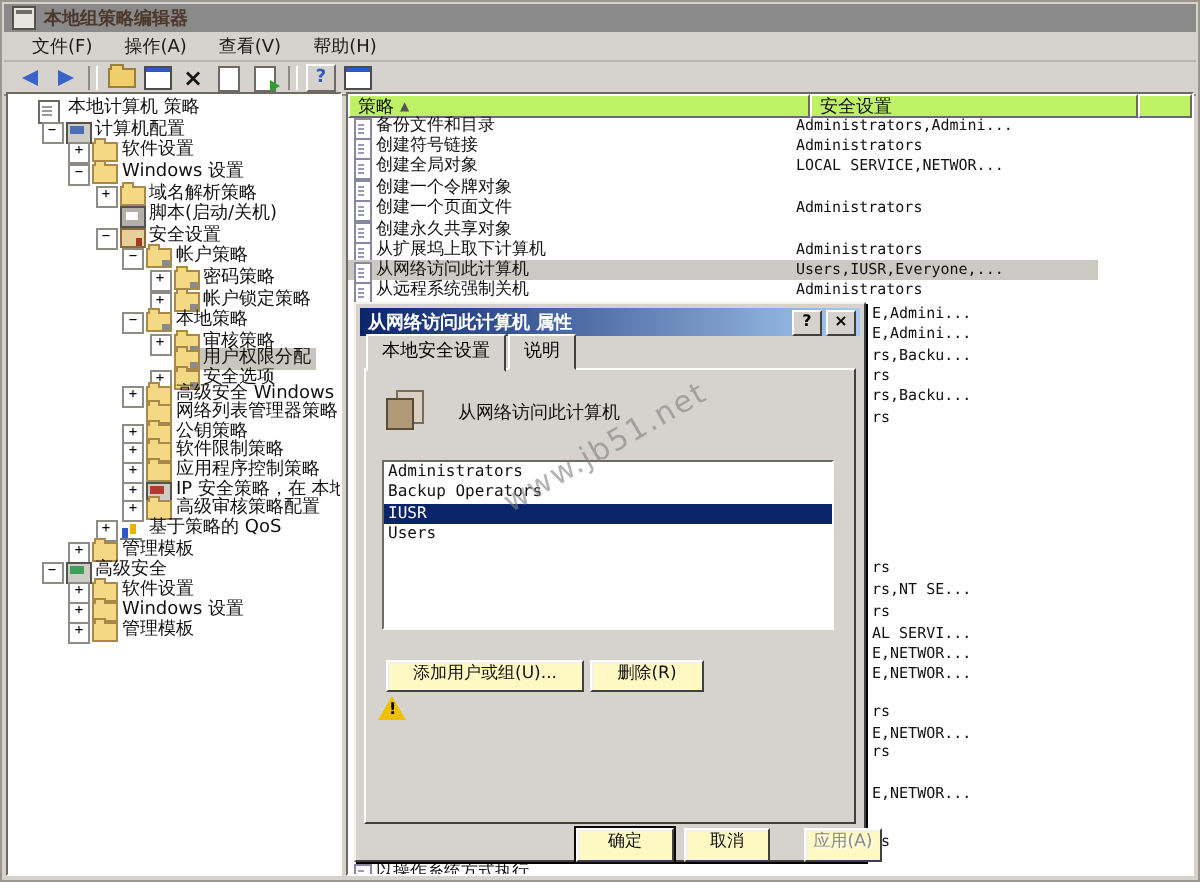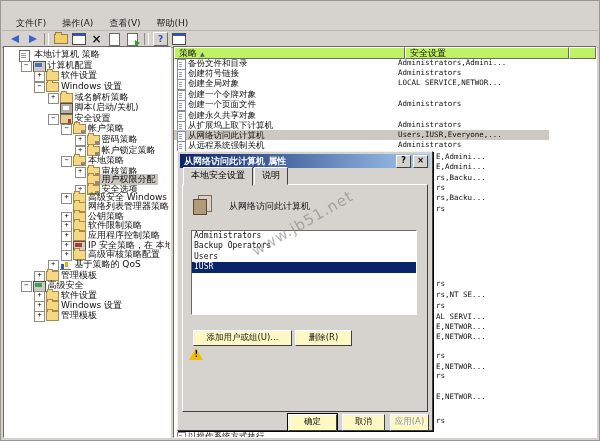--- a/index.html
+++ b/index.html
@@ -91,36 +91,40 @@
   .dlg-policy-icon::after{content:"";position:absolute;left:0;top:4px;width:12px;height:14px;background:#b09a78;border:1px solid #5a4a38;}
   .dlg-policy-name{position:absolute;left:46px;top:15px;font-size:9px;color:#111;}
   .listbox{position:absolute;left:8px;top:45px;width:224px;height:83px;background:#fff;
     border:1px solid;border-color:#6d6a64 #fff #fff #6d6a64;overflow:hidden;}
   .lbi{height:10.4px;line-height:10.4px;font-family:"DejaVu Sans Mono",monospace;font-size:8px;
     color:#111;padding-left:2px;white-space:nowrap;}
   .lbi.sel{background:#0a246a;color:#fff;}
   .btn{position:absolute;background:#fef9c3;border:1px solid;border-color:#fff #404040 #404040 #fff;
     box-shadow:inset 1px 1px 0 #f4f1ec;font-size:8.5px;color:#111;text-align:center;line-height:12px;}
   .btn.default{outline:1px solid #0a0a0a;}
-  .btn.disabled{color:#8b8882;text-shadow:1px 1px 0 #fff;}
+  .btn.disabled{color:#8b8882;text-shadow:1px 1px 0 #fff;margin-left:12px;}
   .warn-icon{position:absolute;left:6px;top:163px;width:14px;height:12px;}
   .warn-icon::before{content:"";position:absolute;left:0;top:0;width:0;height:0;
     border-left:7px solid transparent;border-right:7px solid transparent;border-bottom:12px solid #f0c000;}
   .warn-icon::after{content:"!";position:absolute;left:5.5px;top:2px;font-size:8px;font-weight:bold;color:#000;}
   .warn-text{position:absolute;left:27px;top:160px;right:5px;font-size:8px;line-height:10px;color:#111;}
   .warn-text .lnk{color:#2424b8;text-decoration:underline;}
   
   .watermark{position:absolute;left:252px;top:242px;z-index:60;font-size:15px;letter-spacing:1px;
     color:rgba(128,128,128,.6);transform:rotate(-30deg);transform-origin:left center;white-space:nowrap;pointer-events:none;}
 </style>
 </head>
 <body>
 
 <div class="window">
 
+  <div class="titlebar">
+    <span class="app-icon"></span>
+    <span class="t">本地组策略编辑器</span>
+  </div>
 
   <div class="menubar" id="menubar">
       <div class="mi">文件(F)</div>
       <div class="mi">操作(A)</div>
       <div class="mi">查看(V)</div>
       <div class="mi">帮助(H)</div>
     </div>
 
   <div class="toolbar" id="toolbar">
       <div class="tb">
@@ -381,22 +385,22 @@
     <div class="tabs">
       <div class="tab active">本地安全设置</div>
       <div class="tab">说明</div>
     </div>
     <div class="page">
       <div class="dlg-policy-icon"></div>
       <div class="dlg-policy-name">从网络访问此计算机</div>
       <div class="listbox" id="members">
           <div class="lbi">Administrators</div>
           <div class="lbi">Backup Operators</div>
+          <div class="lbi sel">IUSR</div>
           <div class="lbi">Users</div>
-          <div class="lbi sel">IUSR</div>
         </div>
       <div class="btn" style="left:10px;top:145px;width:97px;height:14px">添加用户或组(U)...</div>
       <div class="btn" style="left:112px;top:145px;width:55px;height:14px">删除(R)</div>
       <div class="warn-icon"></div>
     </div>
     <div class="btn default" style="left:110px;top:262px;width:47px;height:15px">确定</div>
     <div class="btn" style="left:164px;top:262px;width:41px;height:15px">取消</div>
     <div class="btn disabled" style="left:212px;top:262px;width:37px;height:15px">应用(A)</div>
   </div>
 

